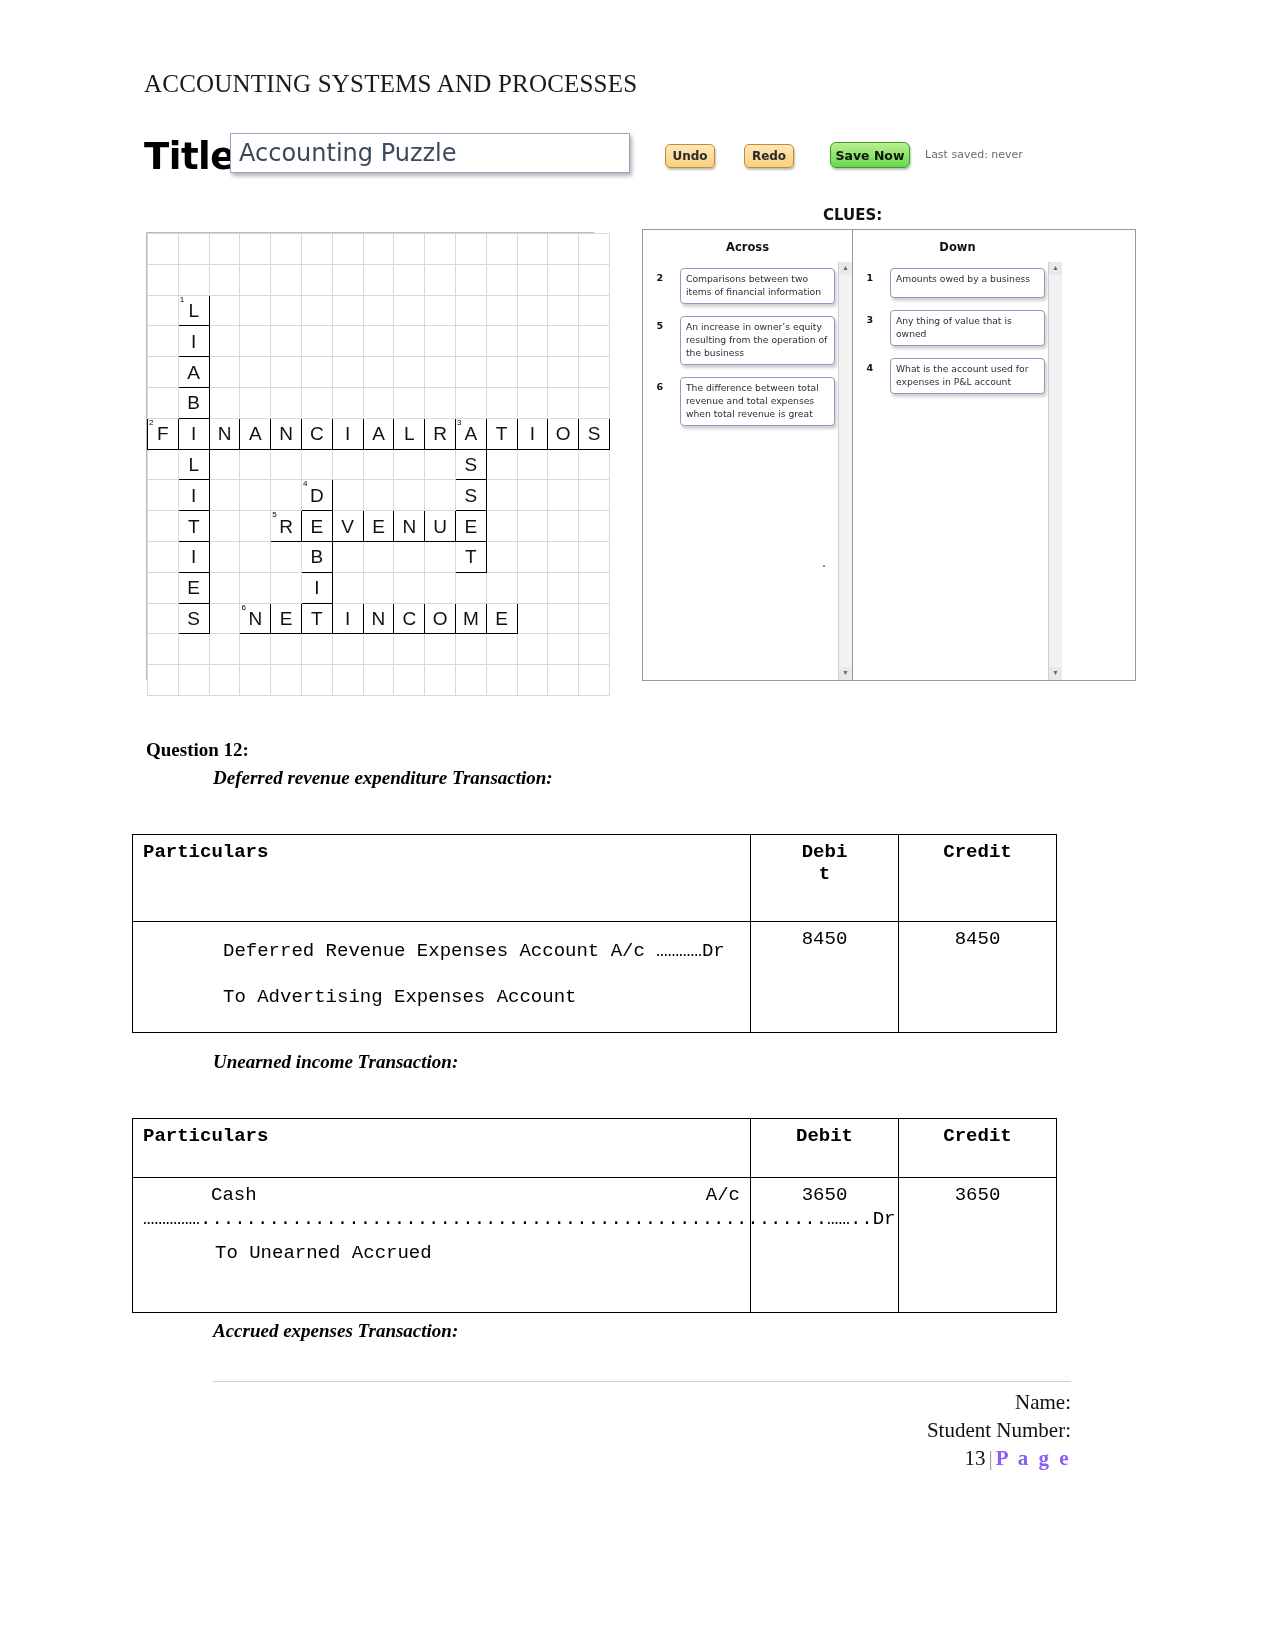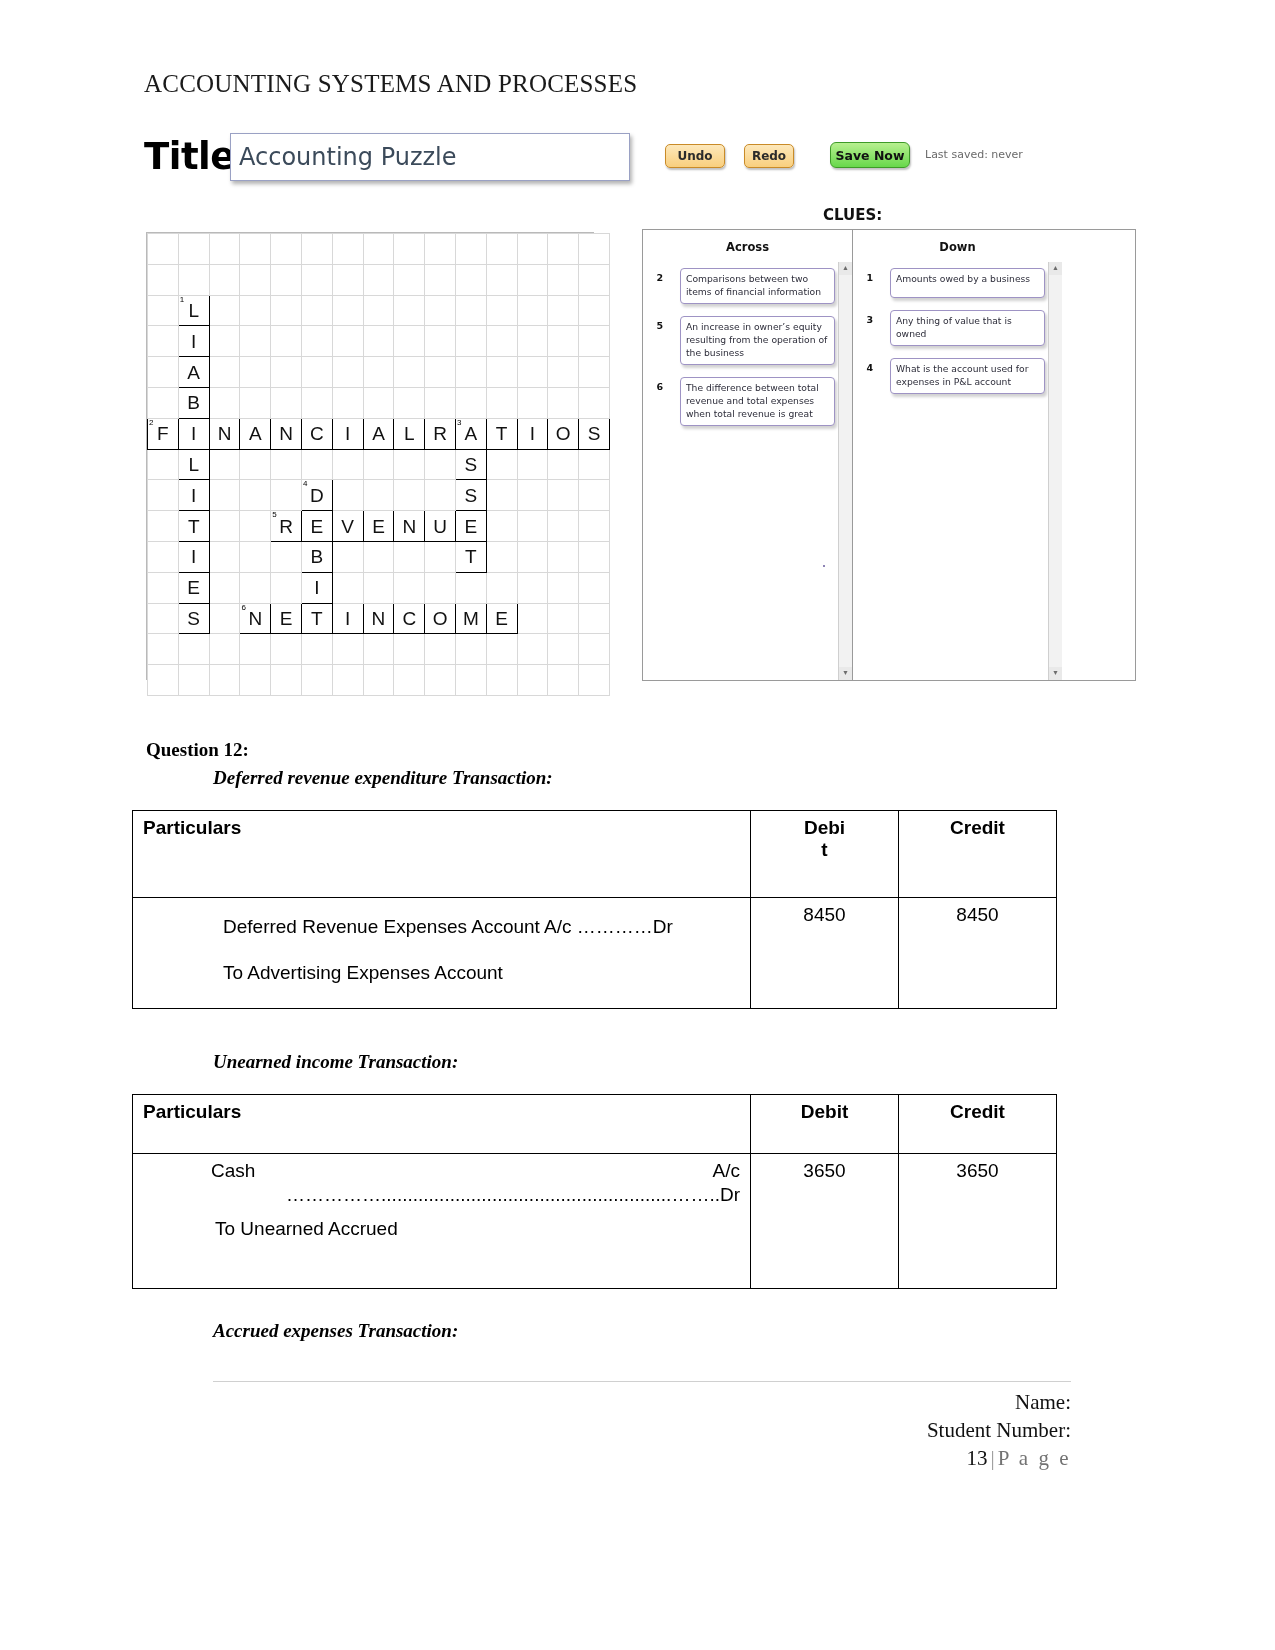--- a/index.html
+++ b/index.html
@@ -44,21 +44,21 @@
     font-weight: bold;
     font-size: 37px;
     letter-spacing: -0.5px;
     color: #000;
   }
   .title-input {
     position: absolute;
     left: 90px;
     top: 0px;
     width: 400px;
-    height: 48px;
+    height: 40px;
     border: 1px solid #9aa1c4;
     background: #fff;
     box-shadow: 2px 3px 4px rgba(0,0,0,0.30);
     box-sizing: border-box;
     font-family: "DejaVu Sans", sans-serif;
     font-size: 24px;
     color: #3b4a5a;
     padding: 4px 8px;
     outline: none;
   }
@@ -74,21 +74,21 @@
     font-weight: bold;
     font-size: 12px;
     color: #2b2b2b;
     display: flex;
     align-items: center;
     justify-content: center;
     cursor: pointer;
     padding: 0 9px;
     box-sizing: border-box;
   }
-  .btn-undo { left: 525px; width: 60px; }
+  .btn-undo { left: 525px; width: 50px; }
   .btn-redo { left: 604px; width: 50px; }
   .btn-save {
     position: absolute;
     left: 690px;
     top: 9px;
     width: 80px;
     height: 26px;
     border: 1px solid #3e9b28;
     border-radius: 6px;
     background: linear-gradient(180deg,#b8f090 0%, #67d84b 100%);
@@ -295,21 +295,22 @@
   }
   .st1 { top: 767px; }
   .st2 { top: 1051px; }
   .st3 { top: 1320px; }
 
   
   table.journal {
     position: absolute;
     border-collapse: collapse;
     table-layout: fixed;
-    font-family: Liberation Sans, sans-serif;
+    font-family: Liberation Mono, monospace;
+    margin-top: 24px;
   }
   table.journal td {
     border: 1.2px solid #000;
     vertical-align: top;
     padding: 6px 10px;
     font-size: 19px;
     color: #000;
   }
   .jt1 { left: 132px; top: 810px; width: 924px; }
   .jt2 { left: 132px; top: 1094px; width: 920px; }
@@ -361,21 +362,21 @@
     font-family: "Liberation Serif", serif;
     font-size: 21px;
     color: #111;
     line-height: 28px;
   }
   .pageno {
     font-family: "Liberation Serif", serif;
     font-size: 21px;
   }
   .pageno .sep { color: #9a9a9a; padding: 0 3px; }
-  .pageno .pg  { color: #737373; letter-spacing: 2.5px; }
+  .pageno .pg  { color: #8b5cf6; letter-spacing: 2.5px; font-weight: bold; }
 </style>
 </head>
 <body>
 
 <div class="doc-header">ACCOUNTING SYSTEMS AND PROCESSES</div>
 
 <div class="puzzle-toolbar">
   <div class="title-label">Title:</div>
   <input class="title-input" type="text" value="Accounting Puzzle" style="">
   <div class="tool-btn btn-undo">Undo</div>

